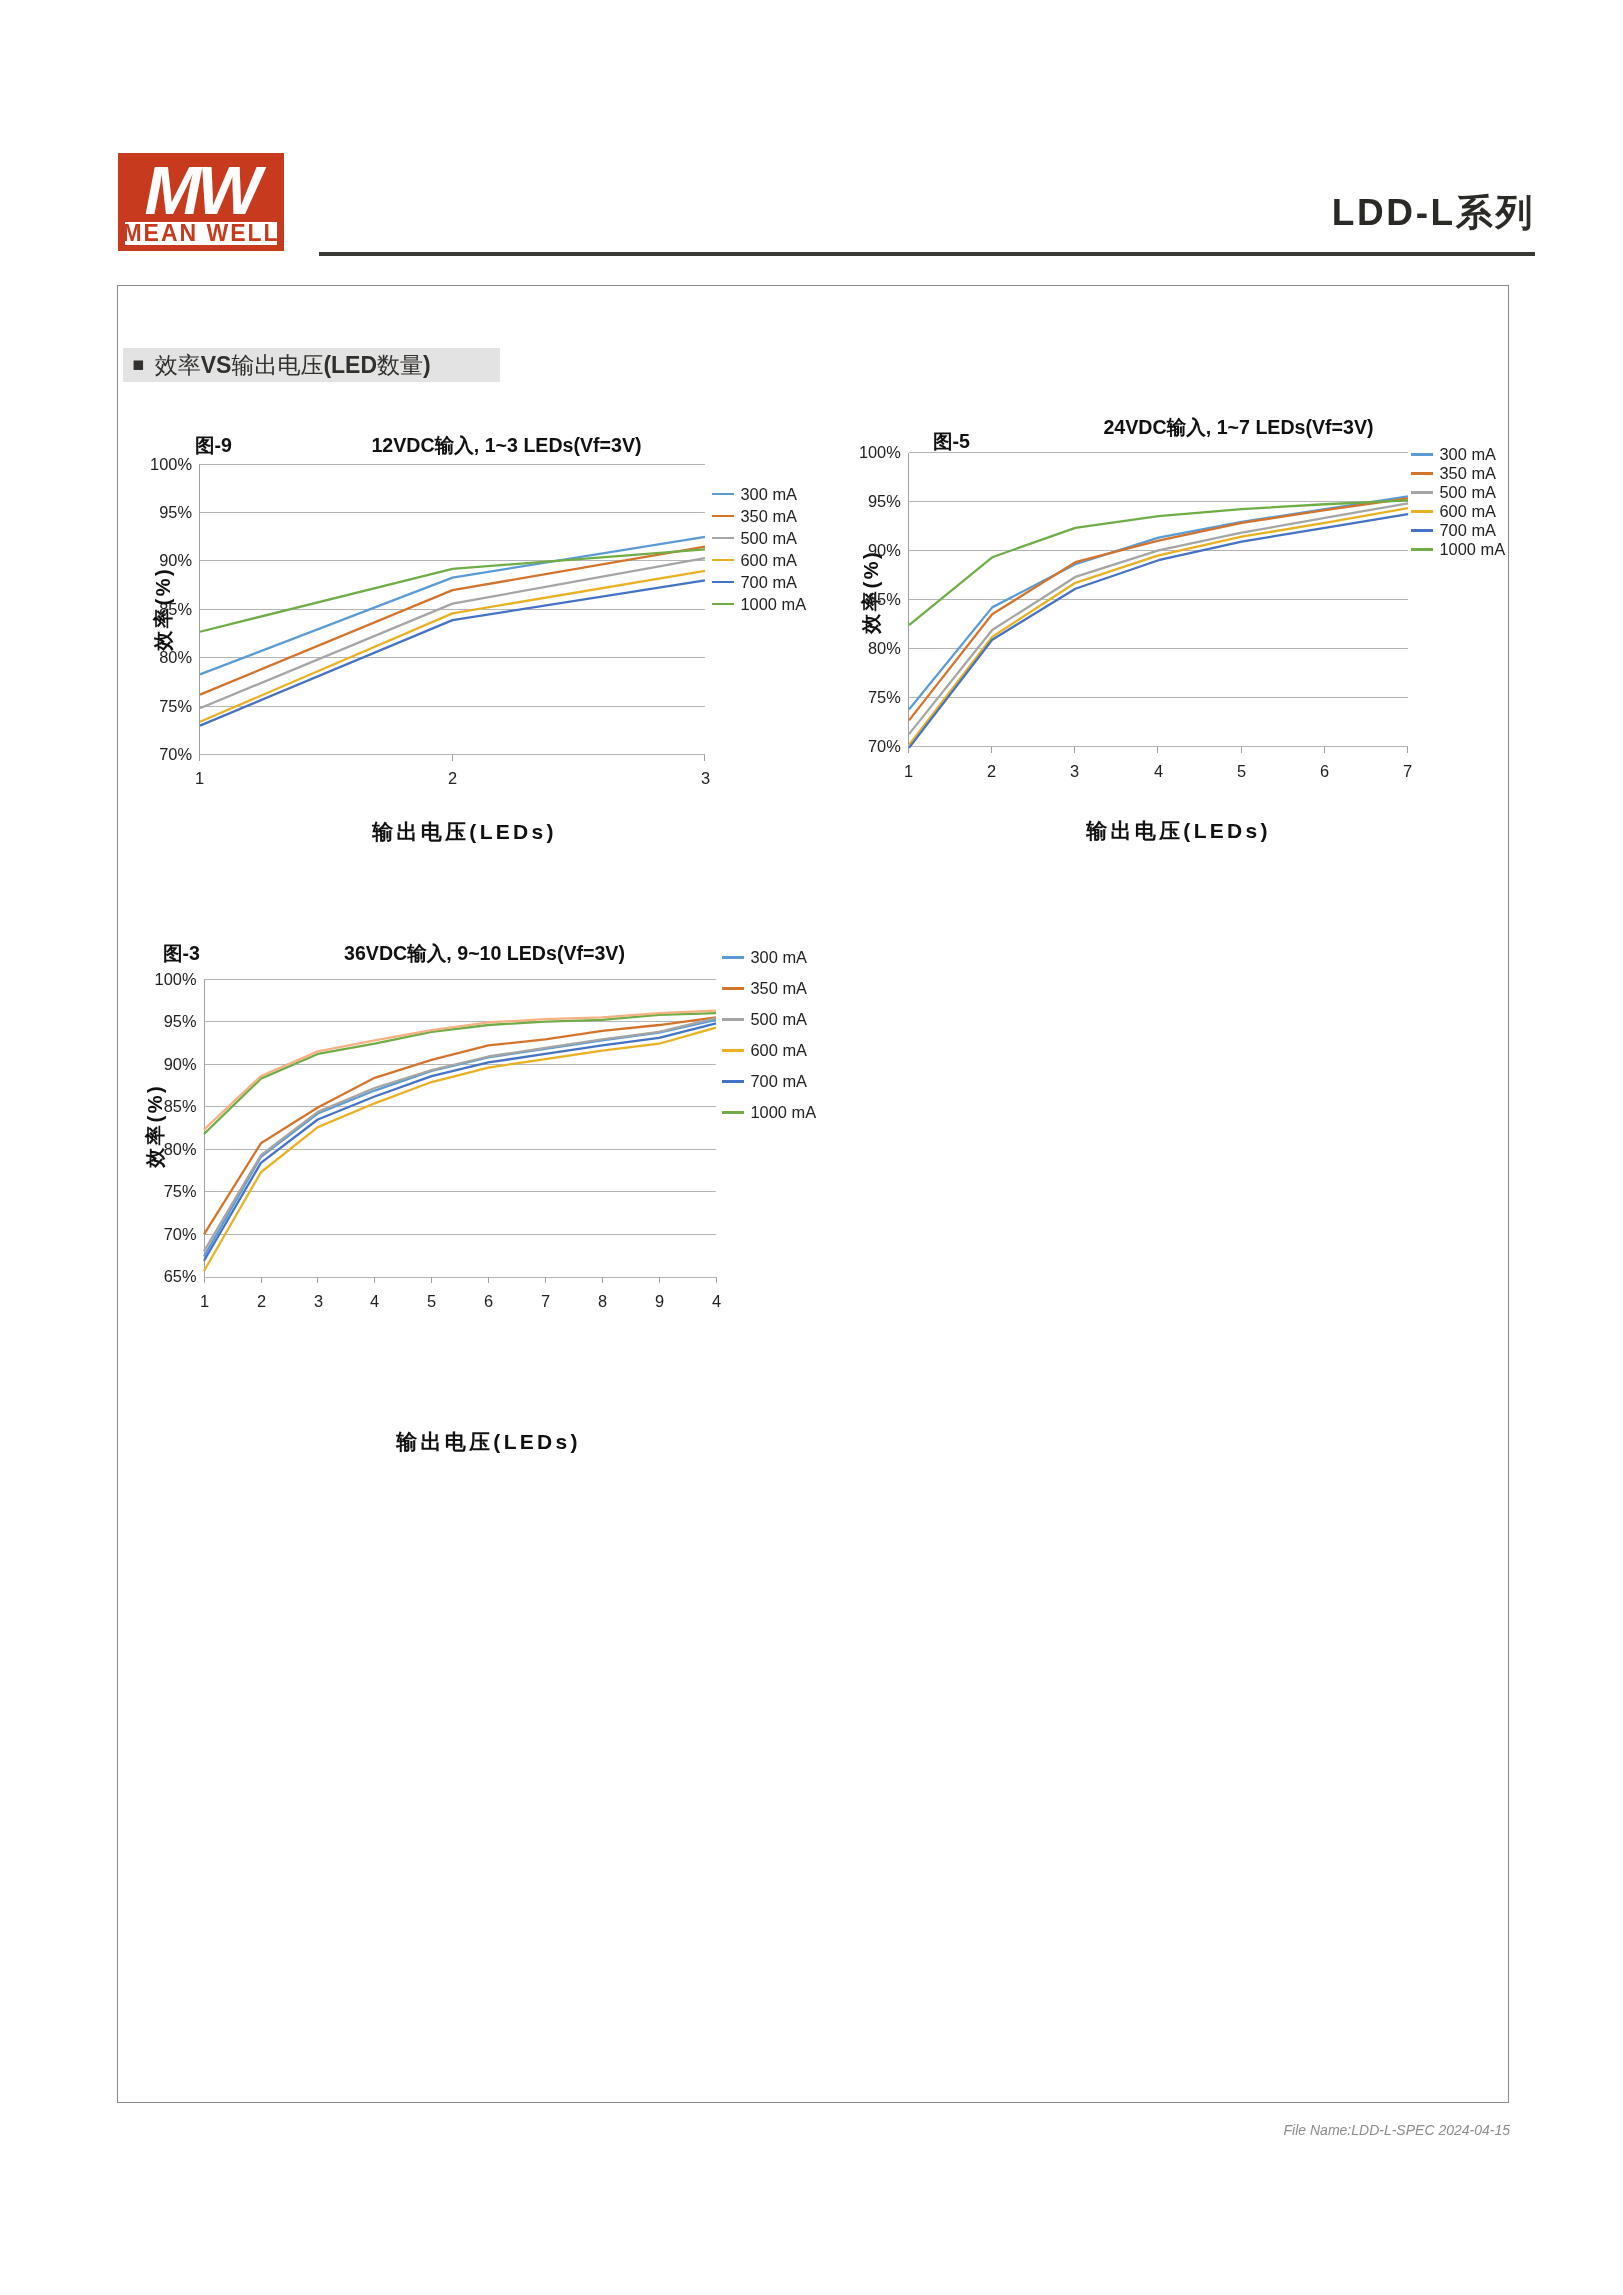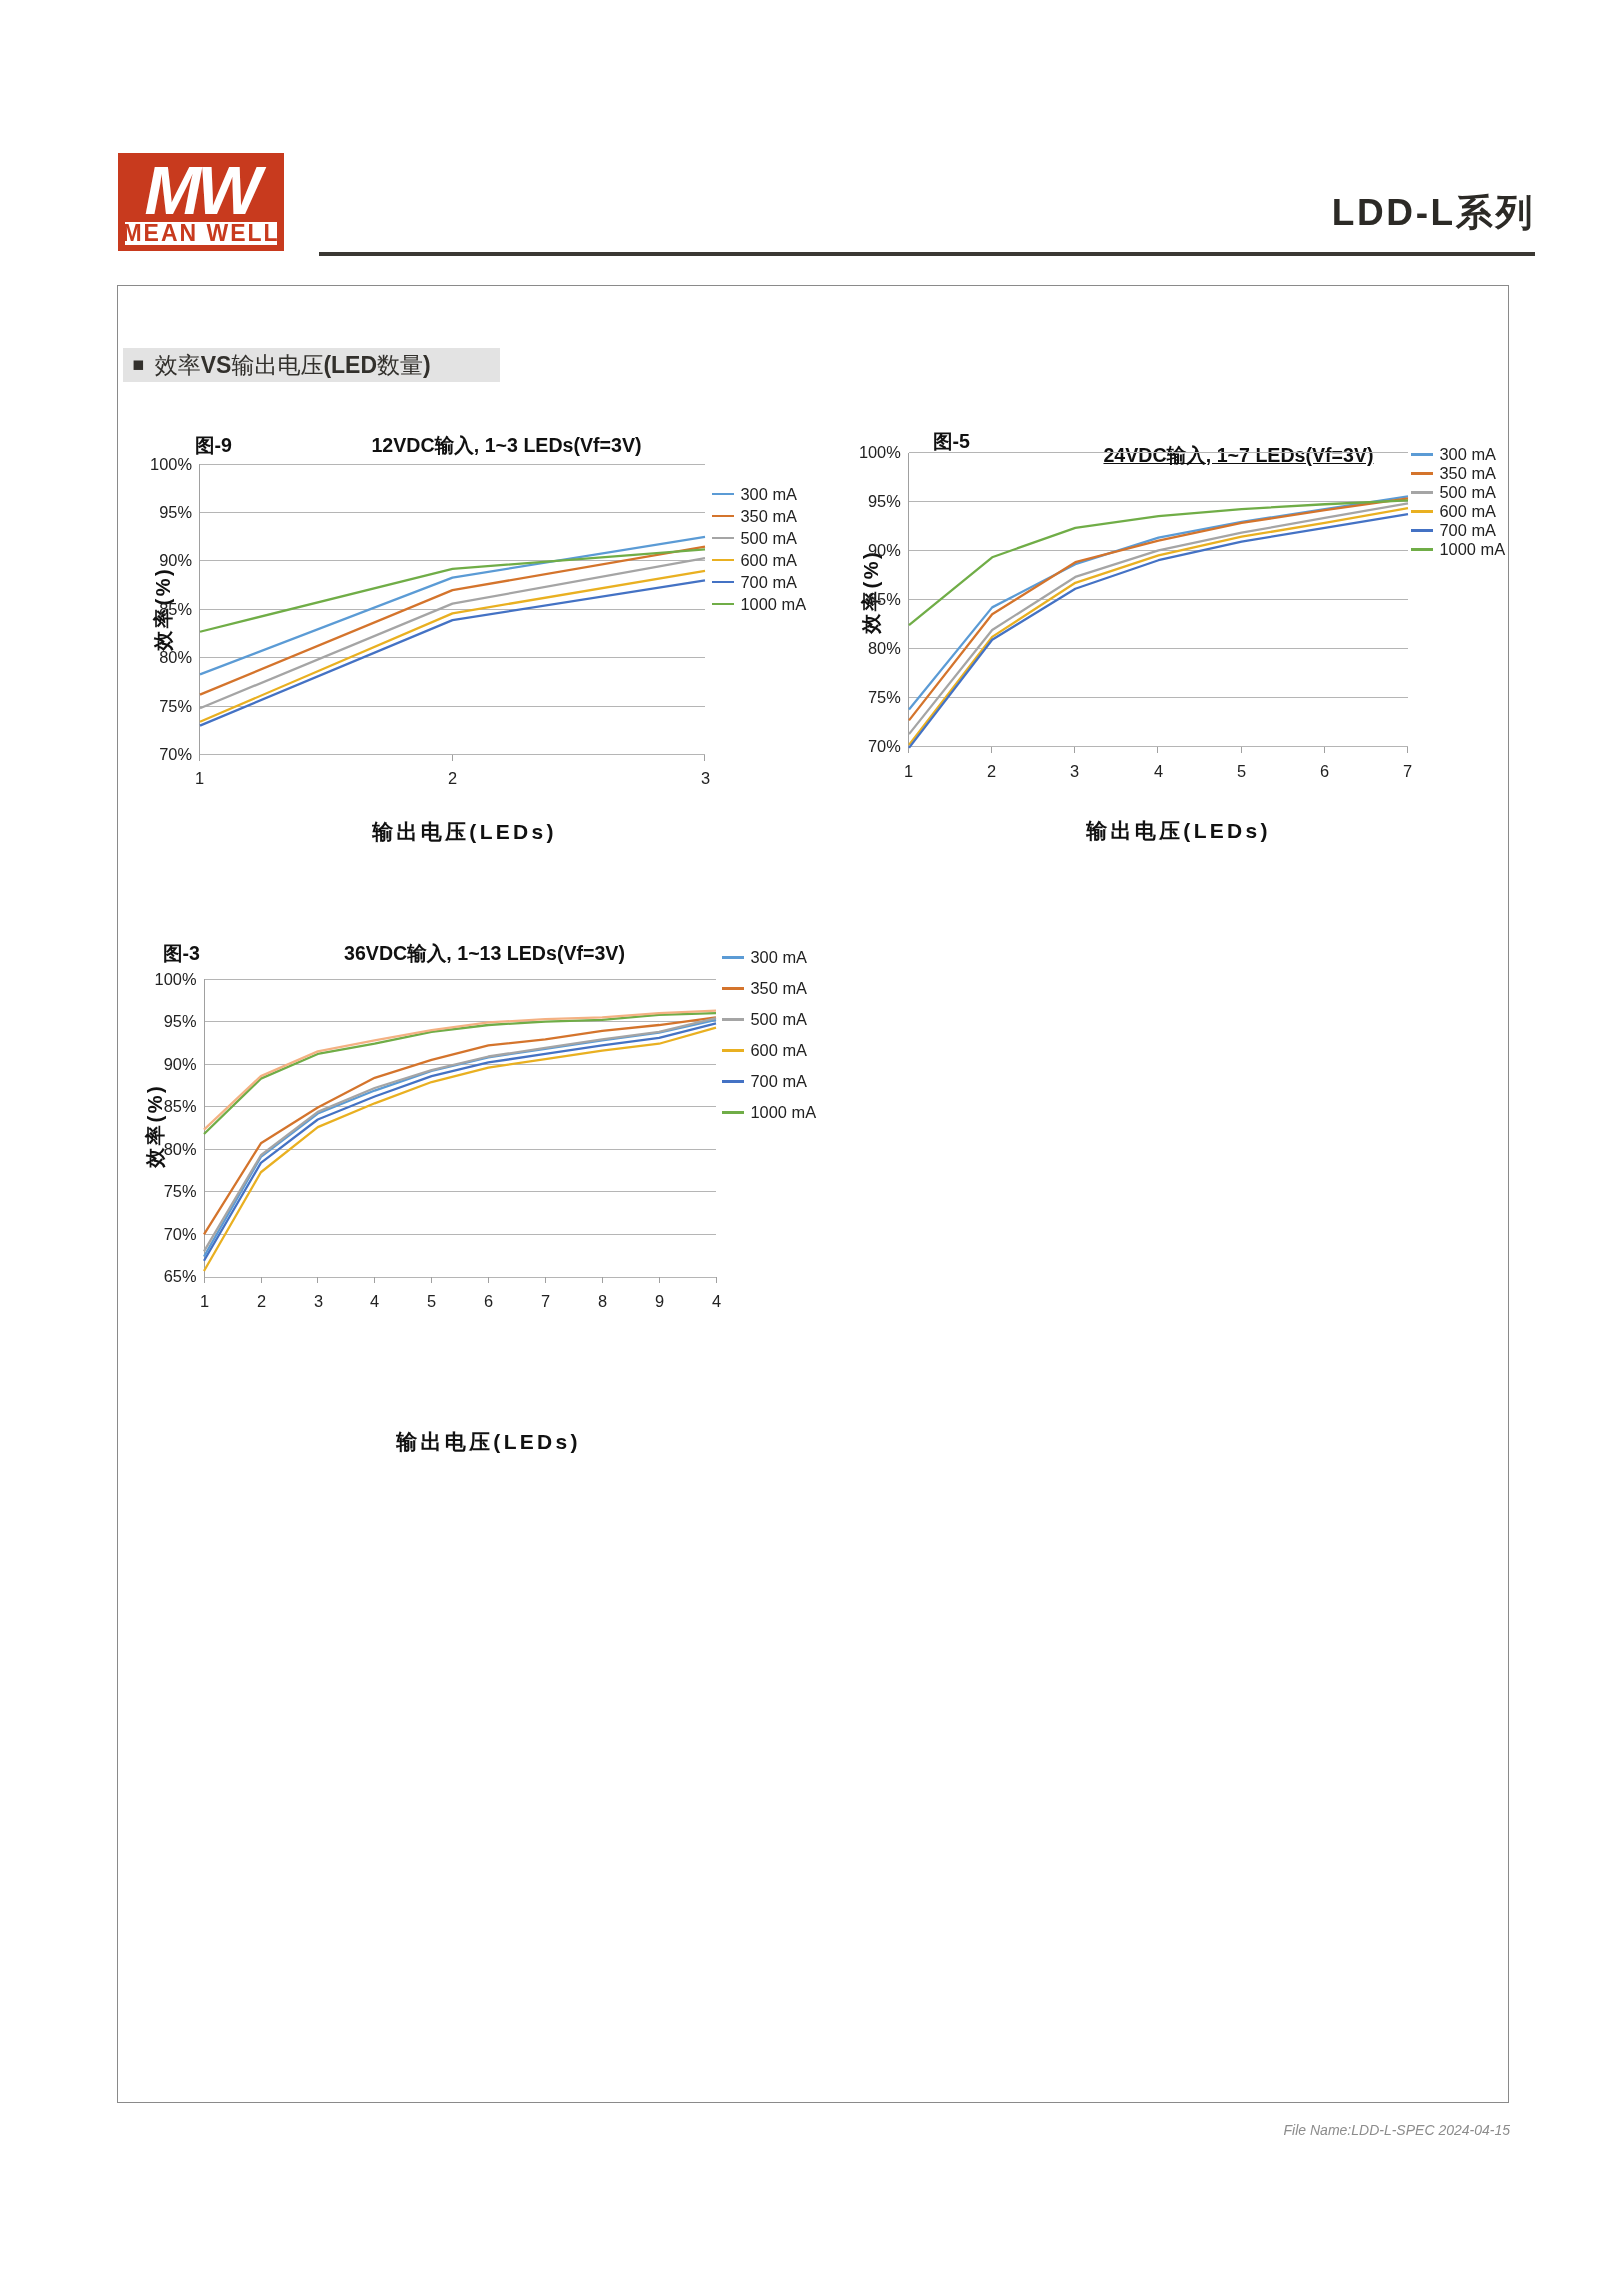--- a/index.html
+++ b/index.html
@@ -127,21 +127,21 @@
         <polyline points="0.0,352.2 386.0,192.4 772.0,125.8" fill="none" stroke="#D4742C" stroke-width="3.5" stroke-linejoin="round"></polyline>
         <polyline points="0.0,373.0 386.0,213.1 772.0,143.6" fill="none" stroke="#A5A5A5" stroke-width="3.5" stroke-linejoin="round"></polyline>
         <polyline points="0.0,393.7 386.0,227.9 772.0,162.8" fill="none" stroke="#E9B021" stroke-width="3.5" stroke-linejoin="round"></polyline>
         <polyline points="0.0,399.6 386.0,238.3 772.0,177.6" fill="none" stroke="#4472C4" stroke-width="3.5" stroke-linejoin="round"></polyline>
         <polyline points="0.0,256.0 386.0,159.8 772.0,130.2" fill="none" stroke="#70AD47" stroke-width="3.5" stroke-linejoin="round"></polyline>
       </svg>
     </div>
 
   <div class="chart" style="left:838px;top:412px;width:674px;height:458px;">
     <div class="fig-label" style="left:74px;top:15.7px;">图-5</div>
-    <div class="chart-title" style="left:237px;top:30px;text-decoration:underline;">24VDC输入, 1~7 LEDs(Vf=3V)</div>
+    <div class="chart-title" style="left:237px;top:2px;">24VDC输入, 1~7 LEDs(Vf=3V)</div>
     <div class="plot"></div>
     <div class="legend" style="left: 573px; top: 33px;">
         <div class="legend-item" style="height: 19px;">
           <span class="legend-swatch" style="background: rgb(91, 155, 213);"></span>
           <span class="legend-label">300 mA</span>
         </div>
         <div class="legend-item" style="height: 19px;">
           <span class="legend-swatch" style="background: rgb(212, 116, 44);"></span>
           <span class="legend-label">350 mA</span>
         </div>
@@ -198,21 +198,21 @@
         <polyline points="0.0,408.0 127.0,246.0 254.0,166.5 381.0,133.5 508.0,106.5 635.0,87.0 762.0,69.0" fill="none" stroke="#D4742C" stroke-width="3.5" stroke-linejoin="round"></polyline>
         <polyline points="0.0,429.0 127.0,270.0 254.0,189.0 381.0,148.5 508.0,121.5 635.0,99.0 762.0,76.5" fill="none" stroke="#A5A5A5" stroke-width="3.5" stroke-linejoin="round"></polyline>
         <polyline points="0.0,445.5 127.0,280.5 254.0,198.0 381.0,156.0 508.0,127.5 635.0,106.5 762.0,84.0" fill="none" stroke="#E9B021" stroke-width="3.5" stroke-linejoin="round"></polyline>
         <polyline points="0.0,450.0 127.0,285.0 254.0,207.0 381.0,163.5 508.0,135.0 635.0,114.0 762.0,93.0" fill="none" stroke="#4472C4" stroke-width="3.5" stroke-linejoin="round"></polyline>
         <polyline points="0.0,262.5 127.0,159.0 254.0,114.0 381.0,96.0 508.0,85.5 635.0,78.0 762.0,72.0" fill="none" stroke="#70AD47" stroke-width="3.5" stroke-linejoin="round"></polyline>
       </svg>
     </div>
 
   <div class="chart" style="left:131px;top:929px;width:661px;height:530px;">
     <div class="fig-label" style="left:11px;top:10.5px;">图-3</div>
-    <div class="chart-title" style="left:190px;top:10.5px;">36VDC输入, 1~13 LEDs(Vf=3V)</div>
+    <div class="chart-title" style="left:190px;top:10.5px;">36VDC输入, 9~10 LEDs(Vf=3V)</div>
     <div class="plot"></div>
     <div class="legend" style="left: 591px; top: 13px;">
         <div class="legend-item" style="height: 31px;">
           <span class="legend-swatch" style="background: rgb(91, 155, 213);"></span>
           <span class="legend-label">300 mA</span>
         </div>
         <div class="legend-item" style="height: 31px;">
           <span class="legend-swatch" style="background: rgb(212, 116, 44);"></span>
           <span class="legend-label">350 mA</span>
         </div>

